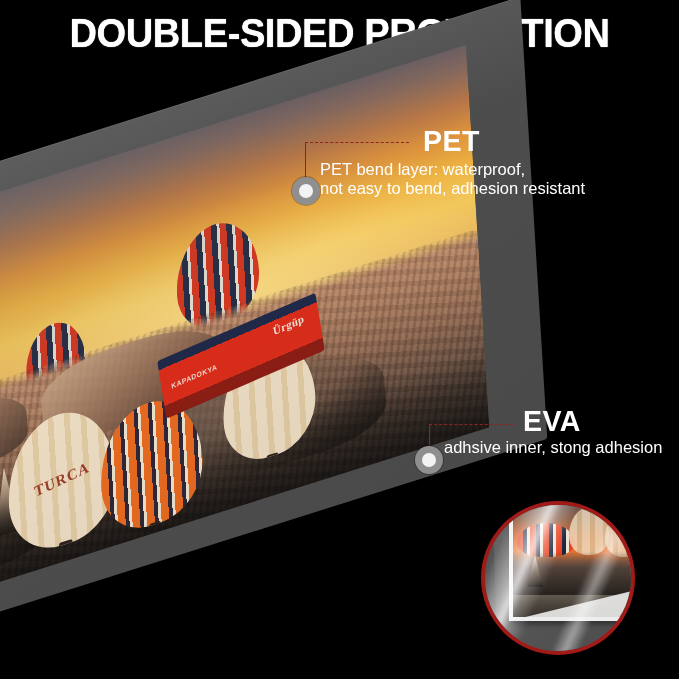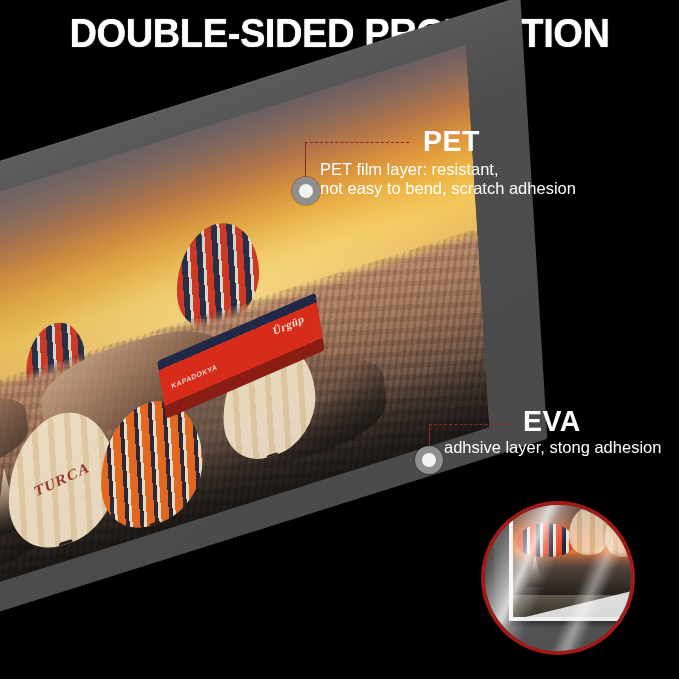--- a/index.html
+++ b/index.html
@@ -385,31 +385,31 @@
       </div>
     </div>
   </div>
 
   <div class="lead-h" style="left:305px; top:142px; width:104px;"></div>
   <div class="lead-v" style="left:305px; top:142px; height:42px;"></div>
   <div class="dot" style="left:292px; top:177px;"></div>
 
   <div class="callout-head" style="left:423px; top:124px;">PET</div>
   <div class="callout-body" style="left:320px; top:160px;">
-    <div>PET film layer: resistant,</div>
-    <div>not easy to bend, scratch adhesion</div>
+    <div>PET bend layer: waterproof,</div>
+    <div>not easy to bend, adhesion resistant</div>
   </div>
 
   <div class="lead-h" style="left:429px; top:424px; width:84px;"></div>
   <div class="lead-v" style="left:429px; top:424px; height:30px;"></div>
   <div class="dot" style="left:415px; top:446px;"></div>
 
   <div class="callout-head" style="left:523px; top:404px;">EVA</div>
   <div class="callout-body" style="left:444px; top:438px;">
-    <div>adhsive layer, stong adhesion</div>
+    <div>adhsive inner, stong adhesion</div>
   </div>
 
   <div id="inset">
     <div class="inset-panel"></div>
 
     <div class="inset-photo">
       <div style="position:absolute; inset:0; background:
             linear-gradient(to bottom,#5b4a48 0%,#8a5a40 16%,#d8622a 30%,#e9742f 42%,#9d6a4e 56%,#6a5444 70%,#3a2f28 86%,#211b17 100%);"></div>
       <div style="position:absolute; left:4px; top:22px; width:58px; height:34px; background:
             repeating-linear-gradient(90deg,#e8421f 0 6px,#1d2440 6px 10px,#efe4d2 10px 13px);

